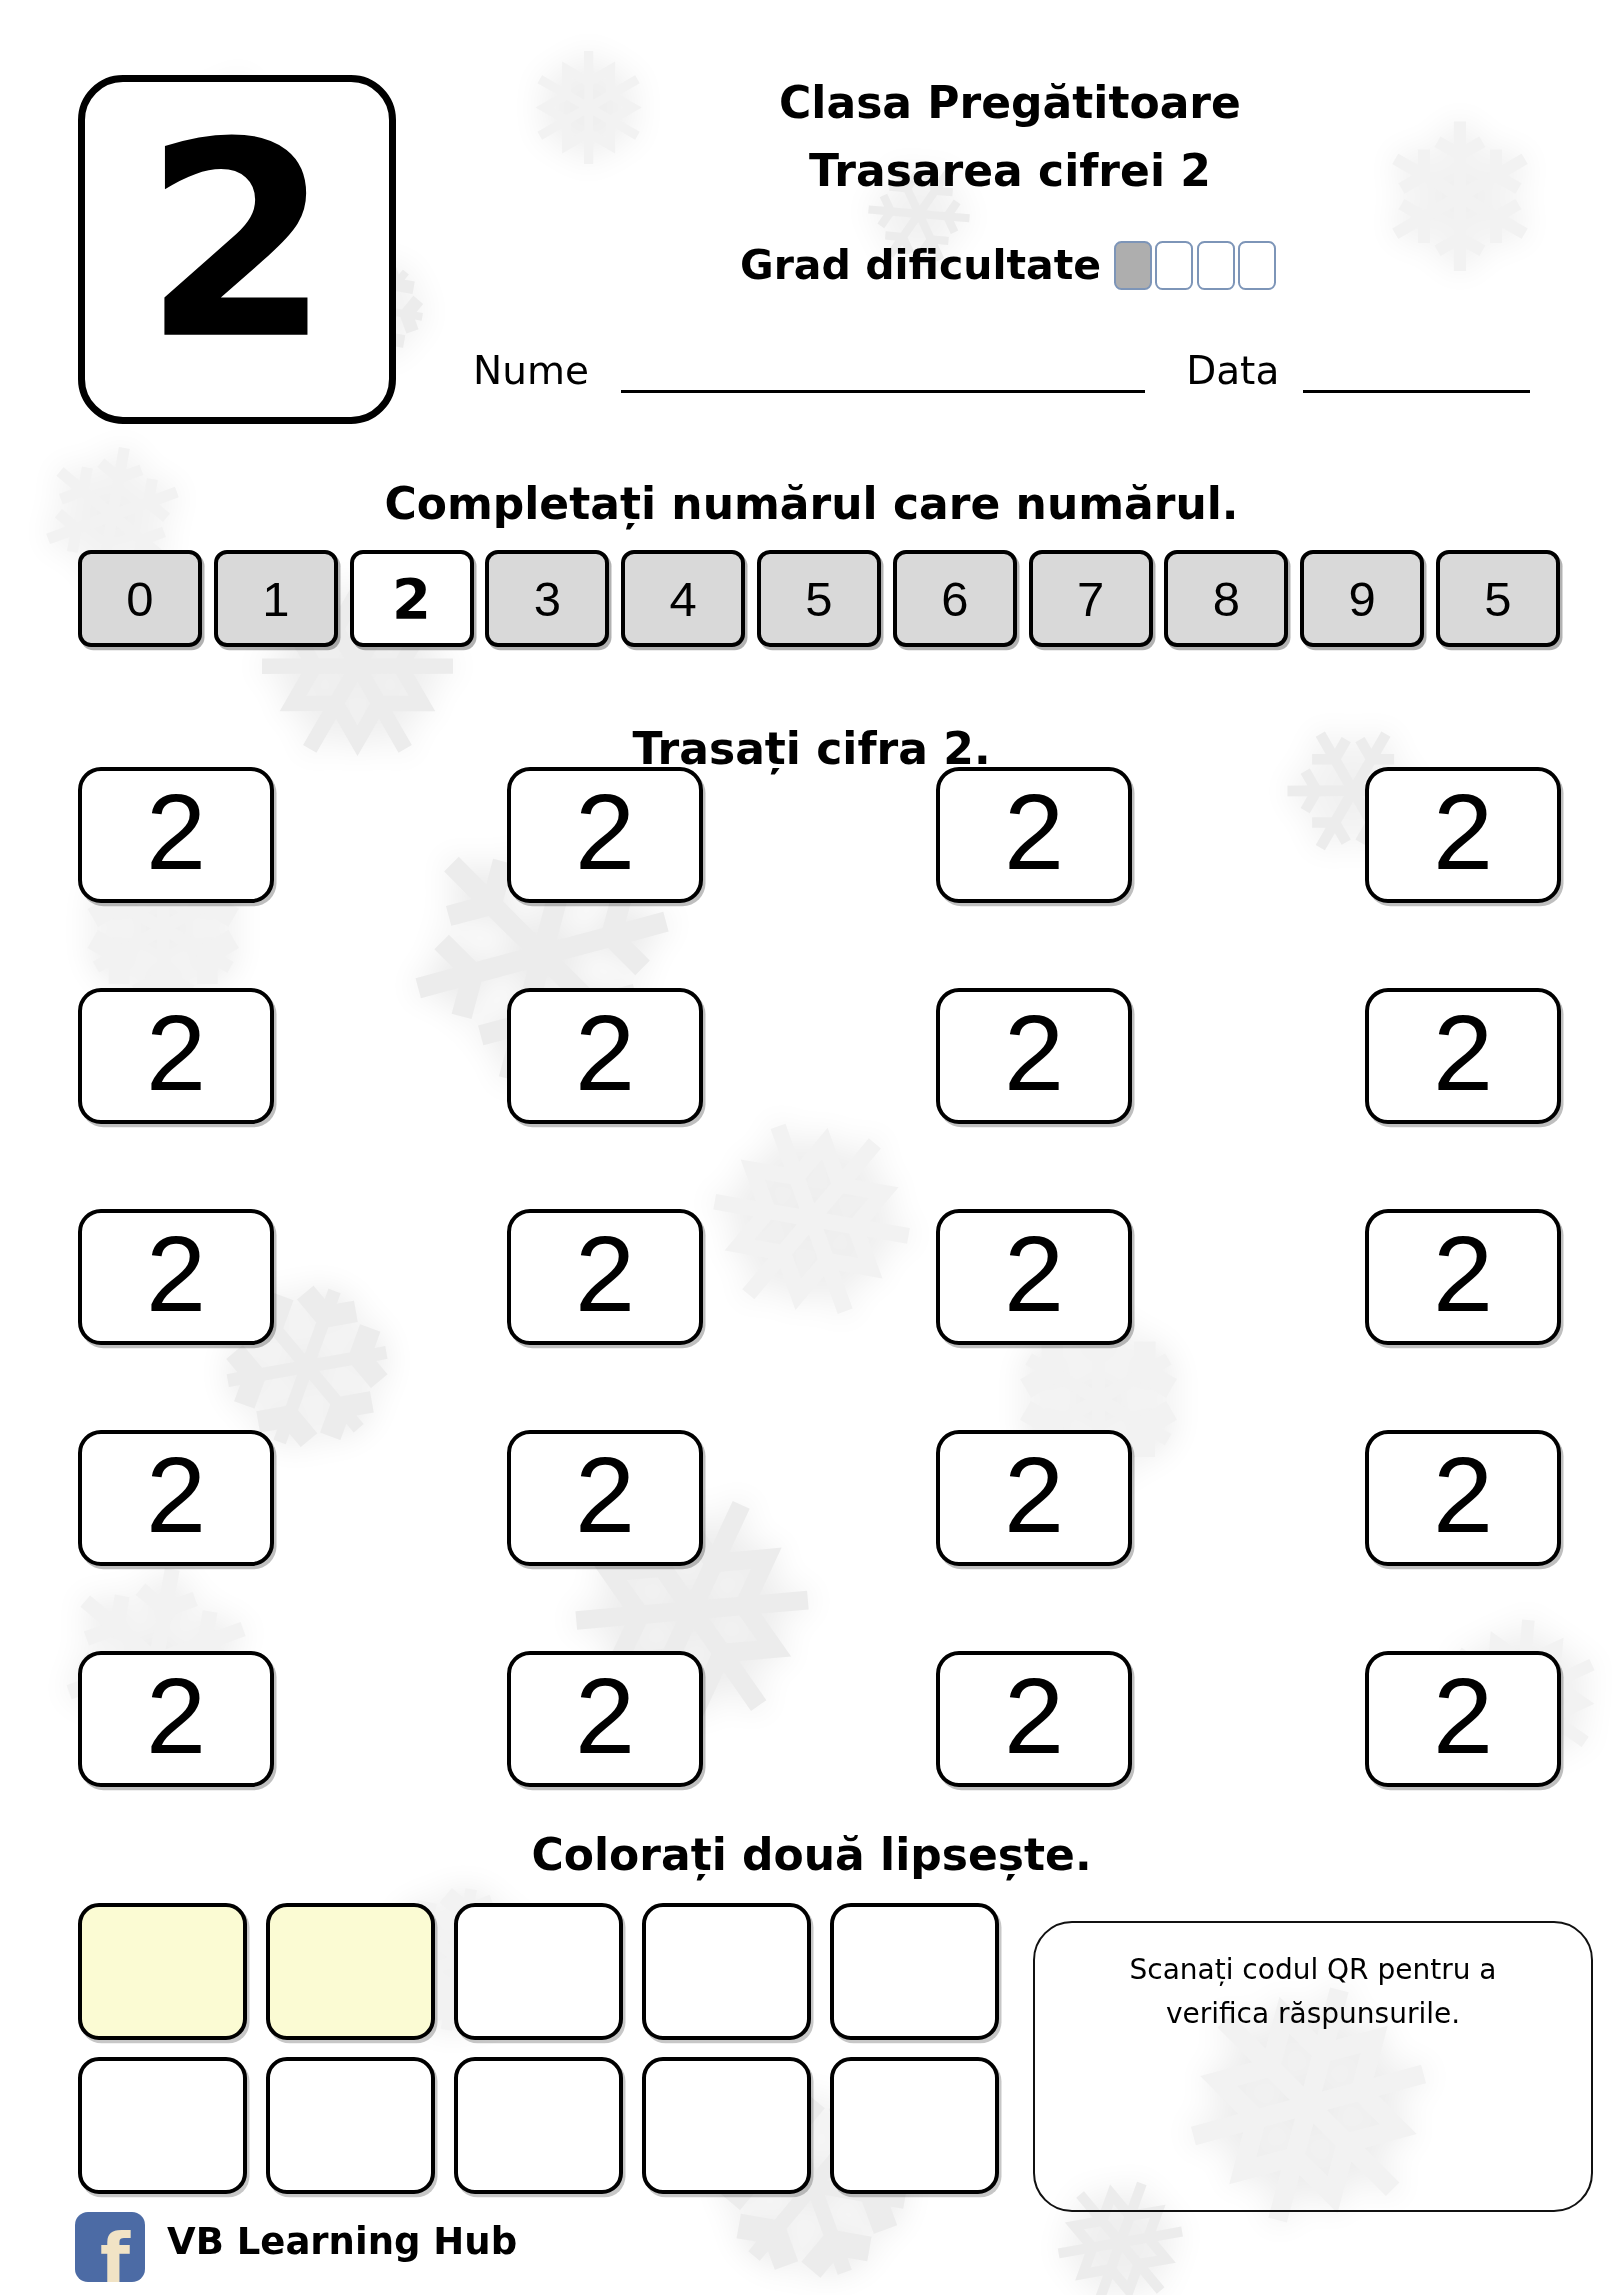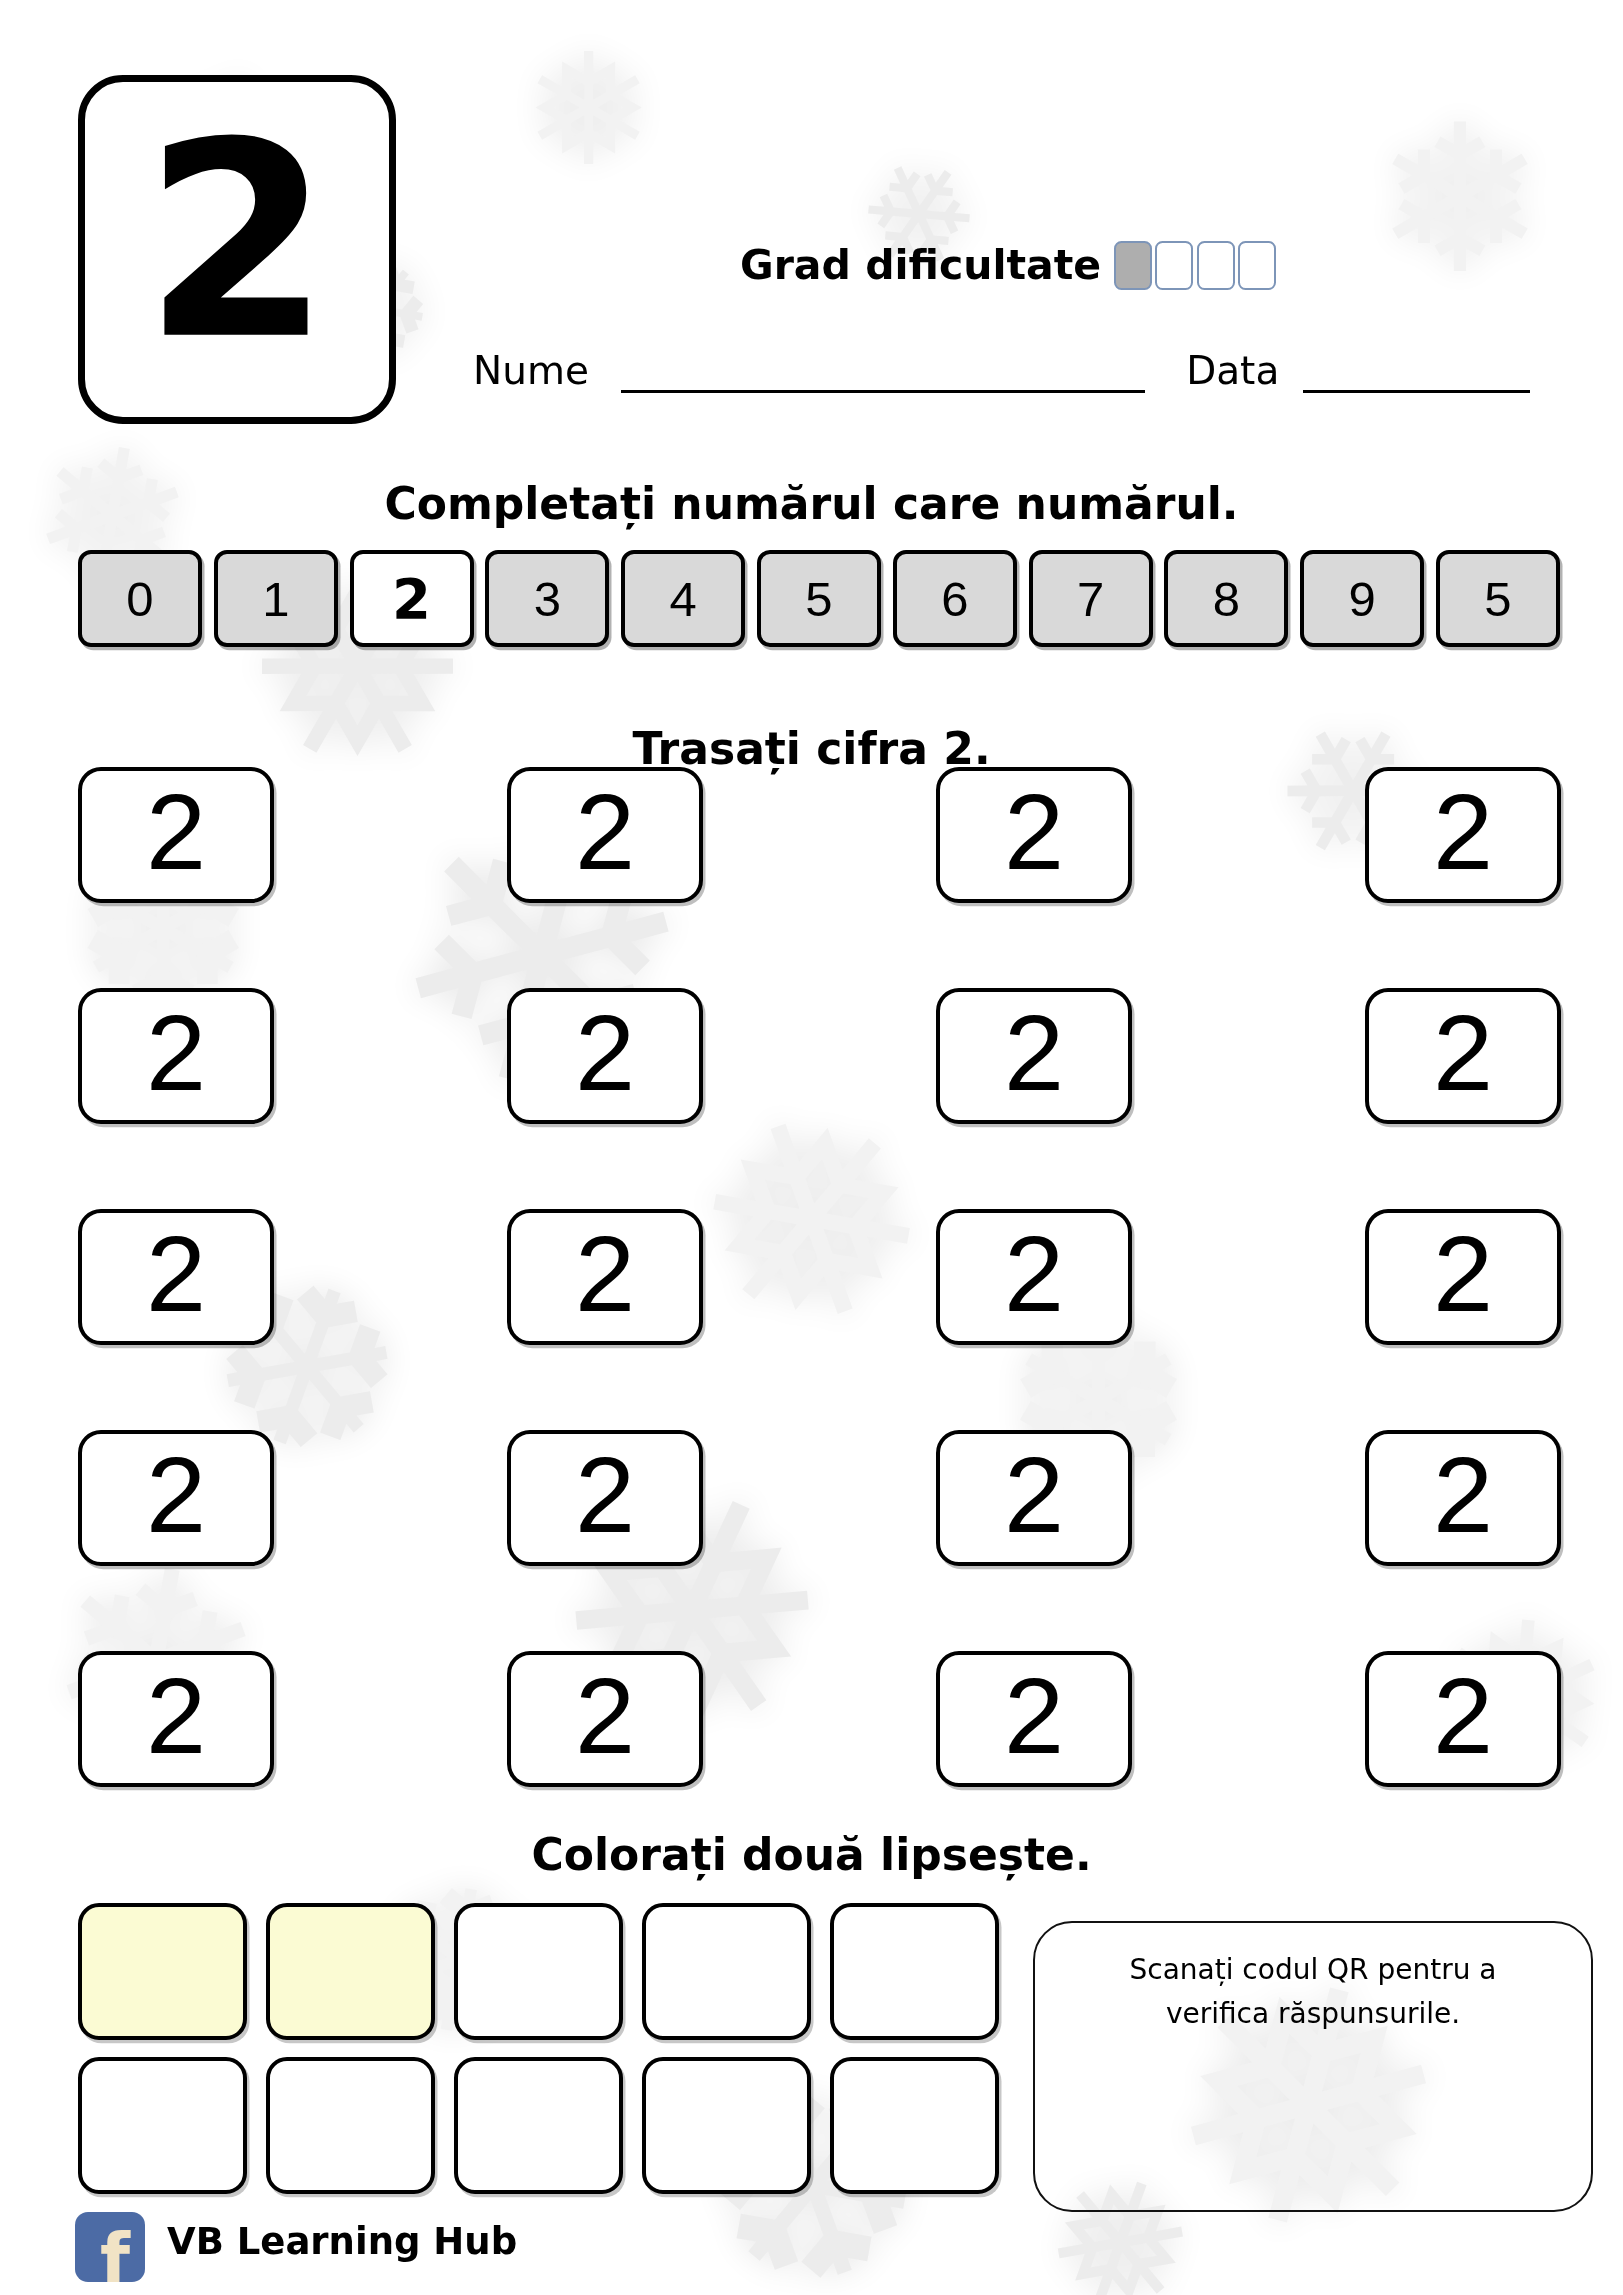--- a/index.html
+++ b/index.html
@@ -97,20 +97,24 @@
       <div class="flake" style="left: 1047px; top: 2160px; font-size: 172px; transform: rotate(20deg); color: rgb(236, 236, 236);">❅</div>
       <div class="flake" style="left: 376px; top: 1865px; font-size: 196px; transform: rotate(10deg); color: rgb(242, 242, 242);">❆</div>
       <div class="flake" style="left: 859px; top: 147px; font-size: 139px; transform: rotate(35deg); color: rgb(236, 236, 236);">❄</div>
       <div class="flake" style="left: 1432px; top: 1595px; font-size: 213px; transform: rotate(5deg); color: rgb(242, 242, 242);">❅</div>
     </div>
 
   <div class="content" id="big-card">
     <span class="digit">2</span>
   </div>
 
+  <div class="content" id="title-block">
+    <div>Clasa Pregătitoare</div>
+    <div>Trasarea cifrei 2</div>
+  </div>
 
   <div class="content" id="difficulty-row">
     <span class="lbl">Grad dificultate</span>
     <span class="diff-squares" id="diff-squares">
         <span class="diff-sq filled" style="border-color: rgb(125, 149, 184); background: rgb(174, 174, 174);"></span>
         <span class="diff-sq" style="border-color: rgb(125, 149, 184);"></span>
         <span class="diff-sq" style="border-color: rgb(125, 149, 184);"></span>
         <span class="diff-sq" style="border-color: rgb(125, 149, 184);"></span>
       </span>
   </div>

